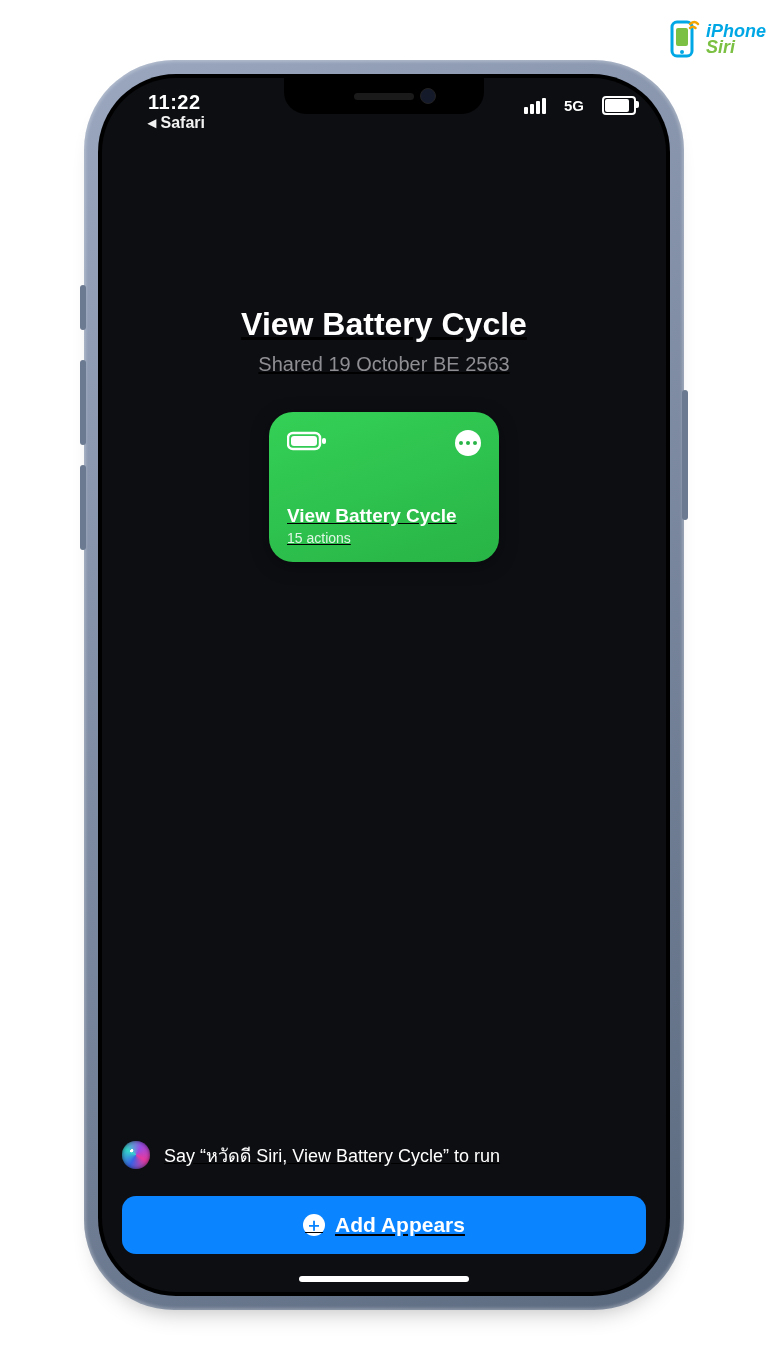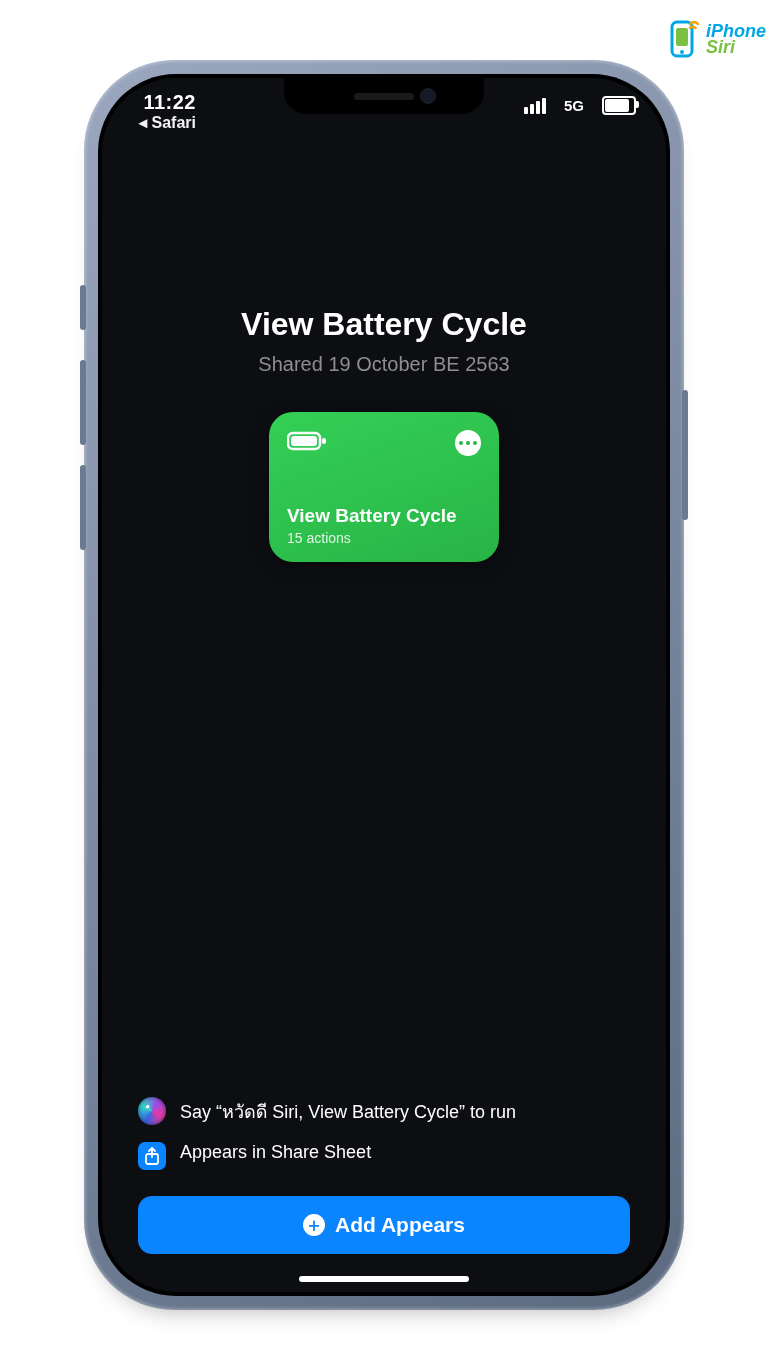--- a/index.html
+++ b/index.html
@@ -63,25 +63,24 @@
     width:200px;height:36px;background:#000;
     border-bottom-left-radius:22px;border-bottom-right-radius:22px;
     z-index:20;
     display:flex;align-items:center;justify-content:center;gap:50px;
   }
   .speaker{width:60px;height:7px;border-radius:4px;background:#1a1a1a;}
   .camera{width:14px;height:14px;border-radius:50%;background:#151a2b;border:1px solid #222;position:absolute;right:48px;top:10px;}
 
   
   .status-bar{
-    position:absolute;top:0;left:3px;right:0;height:56px;
+    position:absolute;top:0;left:12px;right:0;height:56px;
     display:flex;justify-content:space-between;align-items:flex-start;
     padding:14px 30px 0 34px;box-sizing:border-box;color:var(--white);z-index:10;
     font-weight:600;
-    text-align:right;
   }
   .status-left{display:flex;flex-direction:column;line-height:1;}
   .time{font-size:20px;letter-spacing:0.5px;}
   .back-app{font-size:16px;margin-top:3px;opacity:.95;}
   .status-right{display:flex;align-items:center;gap:18px;margin-top:4px;}
   .cell-bars{display:flex;align-items:flex-end;gap:2px;}
   .cell-bars i{width:4px;background:#fff;border-radius:1px;display:block;}
   .cell-bars i:nth-child(1){height:7px;}
   .cell-bars i:nth-child(2){height:10px;}
   .cell-bars i:nth-child(3){height:13px;}
@@ -96,22 +95,22 @@
     position:absolute;top:96px;left:0;right:0;
     display:flex;justify-content:space-between;align-items:center;
     padding:0 26px;box-sizing:border-box;
   }
   .cancel{color:var(--ios-blue);font-size:21px;font-weight:400;background:none;border:none;padding:0;}
   .share-nav{color:var(--ios-blue);}
 
   
   .content{
     position:absolute;top:180px;left:0;right:0;bottom:0;
-    padding:0 36px;box-sizing:border-box;
-    display:flex;flex-direction:column;
+    padding:0 20px;box-sizing:border-box;
+    display:flex;flex-direction:column;text-decoration:underline;
   }
   .title{color:var(--white);font-size:32px;font-weight:700;text-align:center;margin:48px 0 10px;}
   .subtitle{color:var(--ios-grey);font-size:20px;text-align:center;margin-bottom:36px;}
 
   .shortcut-card{
     align-self:center;
     width:230px;height:150px;
     border-radius:24px;
     background:linear-gradient(160deg,var(--green1),var(--green2));
     padding:18px 18px 16px;box-sizing:border-box;
@@ -234,29 +233,20 @@
             </div>
           </div>
 
           <div class="spacer"></div>
 
           <div class="about">
             <div class="about-row">
               <div class="siri-orb"></div>
               <span>Say “หวัดดี Siri, View Battery Cycle” to run</span>
             </div>
-            <div class="about-row">
-              <div class="share-box">
-                <svg width="16" height="18" viewBox="0 0 16 18">
-                  <path d="M8 1 v9 M8 1 l-3 3 M8 1 l3 3" stroke="#fff" stroke-width="1.8" fill="none" stroke-linecap="round" stroke-linejoin="round"></path>
-                  <rect x="2" y="7" width="12" height="10" rx="2" stroke="#fff" stroke-width="1.8" fill="none"></rect>
-                </svg>
-              </div>
-              <span>Appears in Share Sheet</span>
-            </div>
           </div>
 
           <button class="add-btn">
             <span class="plus-circle">＋</span>
             <span>Add Appears</span>
           </button>
         </div>
 
         <div class="home-indicator"></div>
       </div>

